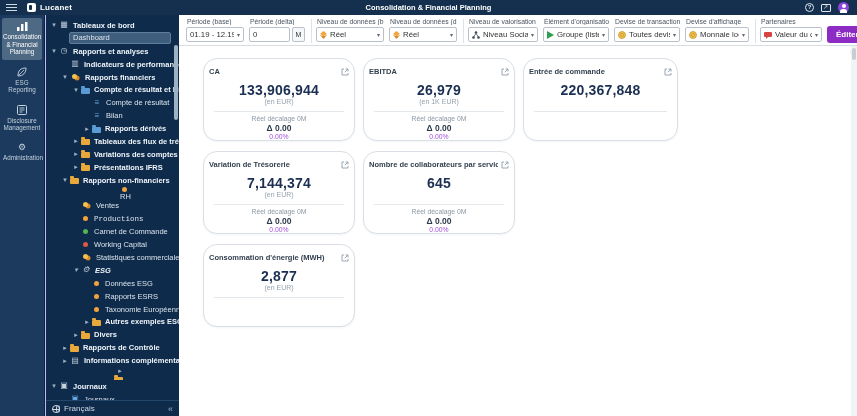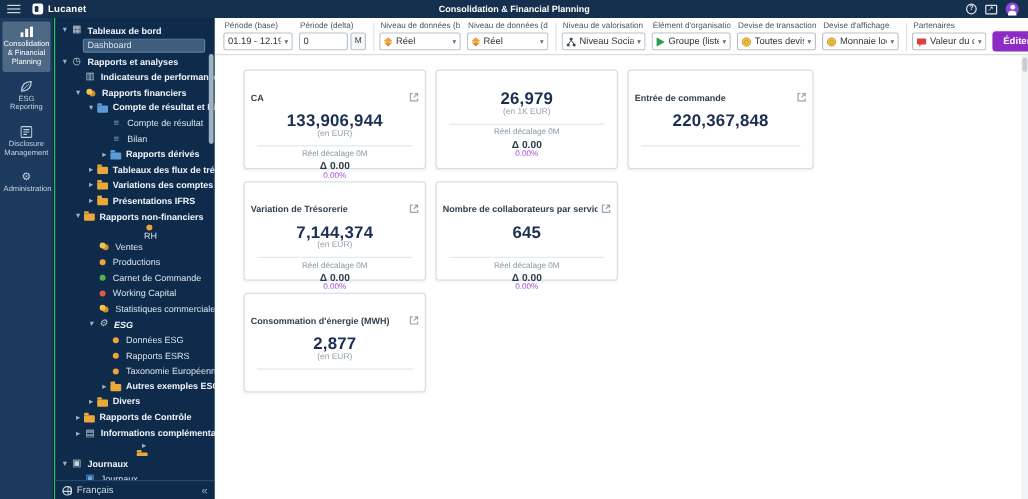--- a/index.html
+++ b/index.html
@@ -1,18 +1,18 @@
 <!DOCTYPE html>
 <html><head>
 <meta charset="utf-8">
 <style>
   * { margin:0; padding:0; box-sizing:border-box; }
   html,body { width:857px; height:416px; overflow:hidden;
     font-family:"Liberation Sans", sans-serif; background:#fff; }
-  .app { position:relative; width:857px; height:416px; background:#22c55e; }
+  .app { position:relative; width:857px; height:416px; background:#c4b5fd; }
 
   
   .topbar { position:absolute; left:0; top:0; width:857px; height:15px;
     background:#14304e; display:flex; align-items:center; z-index:5; }
   .hamburger { width:11px; height:7px; margin-left:6px; display:flex; flex-direction:column; justify-content:space-between; cursor:pointer; }
   .hamburger i { display:block; height:1px; background:#cfd9e3; }
   .logo { display:flex; align-items:center; margin-left:10px; }
   .logo-mark { width:9px; height:9px; background:#fff; border-radius:2px; position:relative; margin-right:4px; }
   .logo-mark::after { content:''; position:absolute; left:2px; top:2px; width:3px; height:5px; background:#14304e; border-radius:1px; }
   .logo-text { color:#fff; font-size:8px; font-weight:bold; letter-spacing:.2px; }
@@ -88,22 +88,22 @@
   .fsep { width:1px; height:24px; background:#dde3e8; margin:2px 4px 0 1px; flex:none; }
   .mbtn { width:13px; height:15px; border:1px solid #b9c2cc; border-radius:2px; margin-left:2px;
     font-size:7px; color:#333; text-align:center; line-height:13px; background:#f5f7f9; cursor:pointer; }
   .fdelta { display:flex; }
   .edit-btn { margin-left:auto; margin-top:9px; flex:none; background:#8d2cc4; color:#fff;
     font-size:8px; font-weight:bold; border:none; border-radius:3px; padding:4px 9px; cursor:pointer; }
 
   
   .cards { display:grid; grid-template-columns:152px 152px 155px; grid-auto-rows:83px;
     gap:10px 8px; padding:12px 0 0 24px; }
-  .card { background:#fff; border:1px solid #d9dfe5; border-radius:3px;
-    box-shadow:0 1px 2px rgba(20,48,78,.05); padding:13px 5px; position:relative; }
+  .card { background:#fff; border:1px solid #d9dfe5; border-radius:14px;
+    box-shadow:0 1px 2px rgba(20,48,78,.05); padding:3px 5px; position:relative; }
   .card.c4 { grid-area:2/1; } .card.c5 { grid-area:2/2; } .card.c6 { grid-area:3/1; }
   .card-head { display:flex; align-items:center; }
   .card-title { font-size:7.5px; font-weight:600; color:#33414f; white-space:nowrap; overflow:hidden; flex:1; }
   .ext-ic { flex:none; margin-left:3px; }
   .card-value { text-align:center; font-size:14px; font-weight:600; color:#1b2f52; margin-top:2px; letter-spacing:.2px; }
   .card-unit { text-align:center; font-size:7px; color:#95a1ad; height:9px; }
   .card-div { border-top:1px solid #e3e8ed; margin:4px 5px 3px 5px; }
   .card-note { text-align:center; font-size:6.8px; color:#8b98a6; height:8px; }
   .card-delta { text-align:center; font-size:8.5px; font-weight:bold; color:#2c3a48; height:10px; }
   .card-pct { text-align:center; font-size:6.8px; color:#a44fd9; height:8px; }
@@ -234,21 +234,21 @@
         <div class="trow" style="padding-left: 26px; flex-direction: column;">
           <span class="exp"></span>
           <span class="ic dot-orange-icon"></span>
           <span class="lbl">RH</span>
         </div>
         <div class="trow" style="padding-left: 26px;">
           <span class="exp"></span>
           <span class="ic coins-icon"></span>
           <span class="lbl">Ventes</span>
         </div>
-        <div class="trow" style="padding-left: 26px;">
+        <div class="trow" style="padding-left: 26px; font-family: Liberation Mono, monospace;">
           <span class="exp"></span>
           <span class="ic dot-orange-icon"></span>
           <span class="lbl">Productions</span>
         </div>
         <div class="trow" style="padding-left: 26px;">
           <span class="exp"></span>
           <span class="ic dot-green-icon"></span>
           <span class="lbl">Carnet de Commande</span>
         </div>
         <div class="trow" style="padding-left: 26px;">
@@ -466,20 +466,27 @@
         </div>
         <div class="card-value">133,906,944</div>
         <div class="card-unit">(en EUR)</div>
         <div class="card-div"></div>
         <div class="card-note">Réel décalage 0M</div>
         <div class="card-delta">Δ 0.00</div>
         <div class="card-pct">0.00%</div>
       </div>
 
       <div class="card c2">
+        <div class="card-head">
+          <span class="card-title">EBITDA</span>
+          <span class="ext-ic"><svg width="8" height="8" viewBox="0 0 8 8">
+                <path d="M3 1 H1 V7 H7 V5" fill="none" stroke="#9aa6b2" stroke-width="1"></path>
+                <path d="M4.5 1 H7 V3.5 M7 1 L3.8 4.2" fill="none" stroke="#9aa6b2" stroke-width="1"></path>
+              </svg></span>
+        </div>
         <div class="card-value">26,979</div>
         <div class="card-unit">(en 1K EUR)</div>
         <div class="card-div"></div>
         <div class="card-note">Réel décalage 0M</div>
         <div class="card-delta">Δ 0.00</div>
         <div class="card-pct">0.00%</div>
       </div>
 
       <div class="card c3">
         <div class="card-head">

